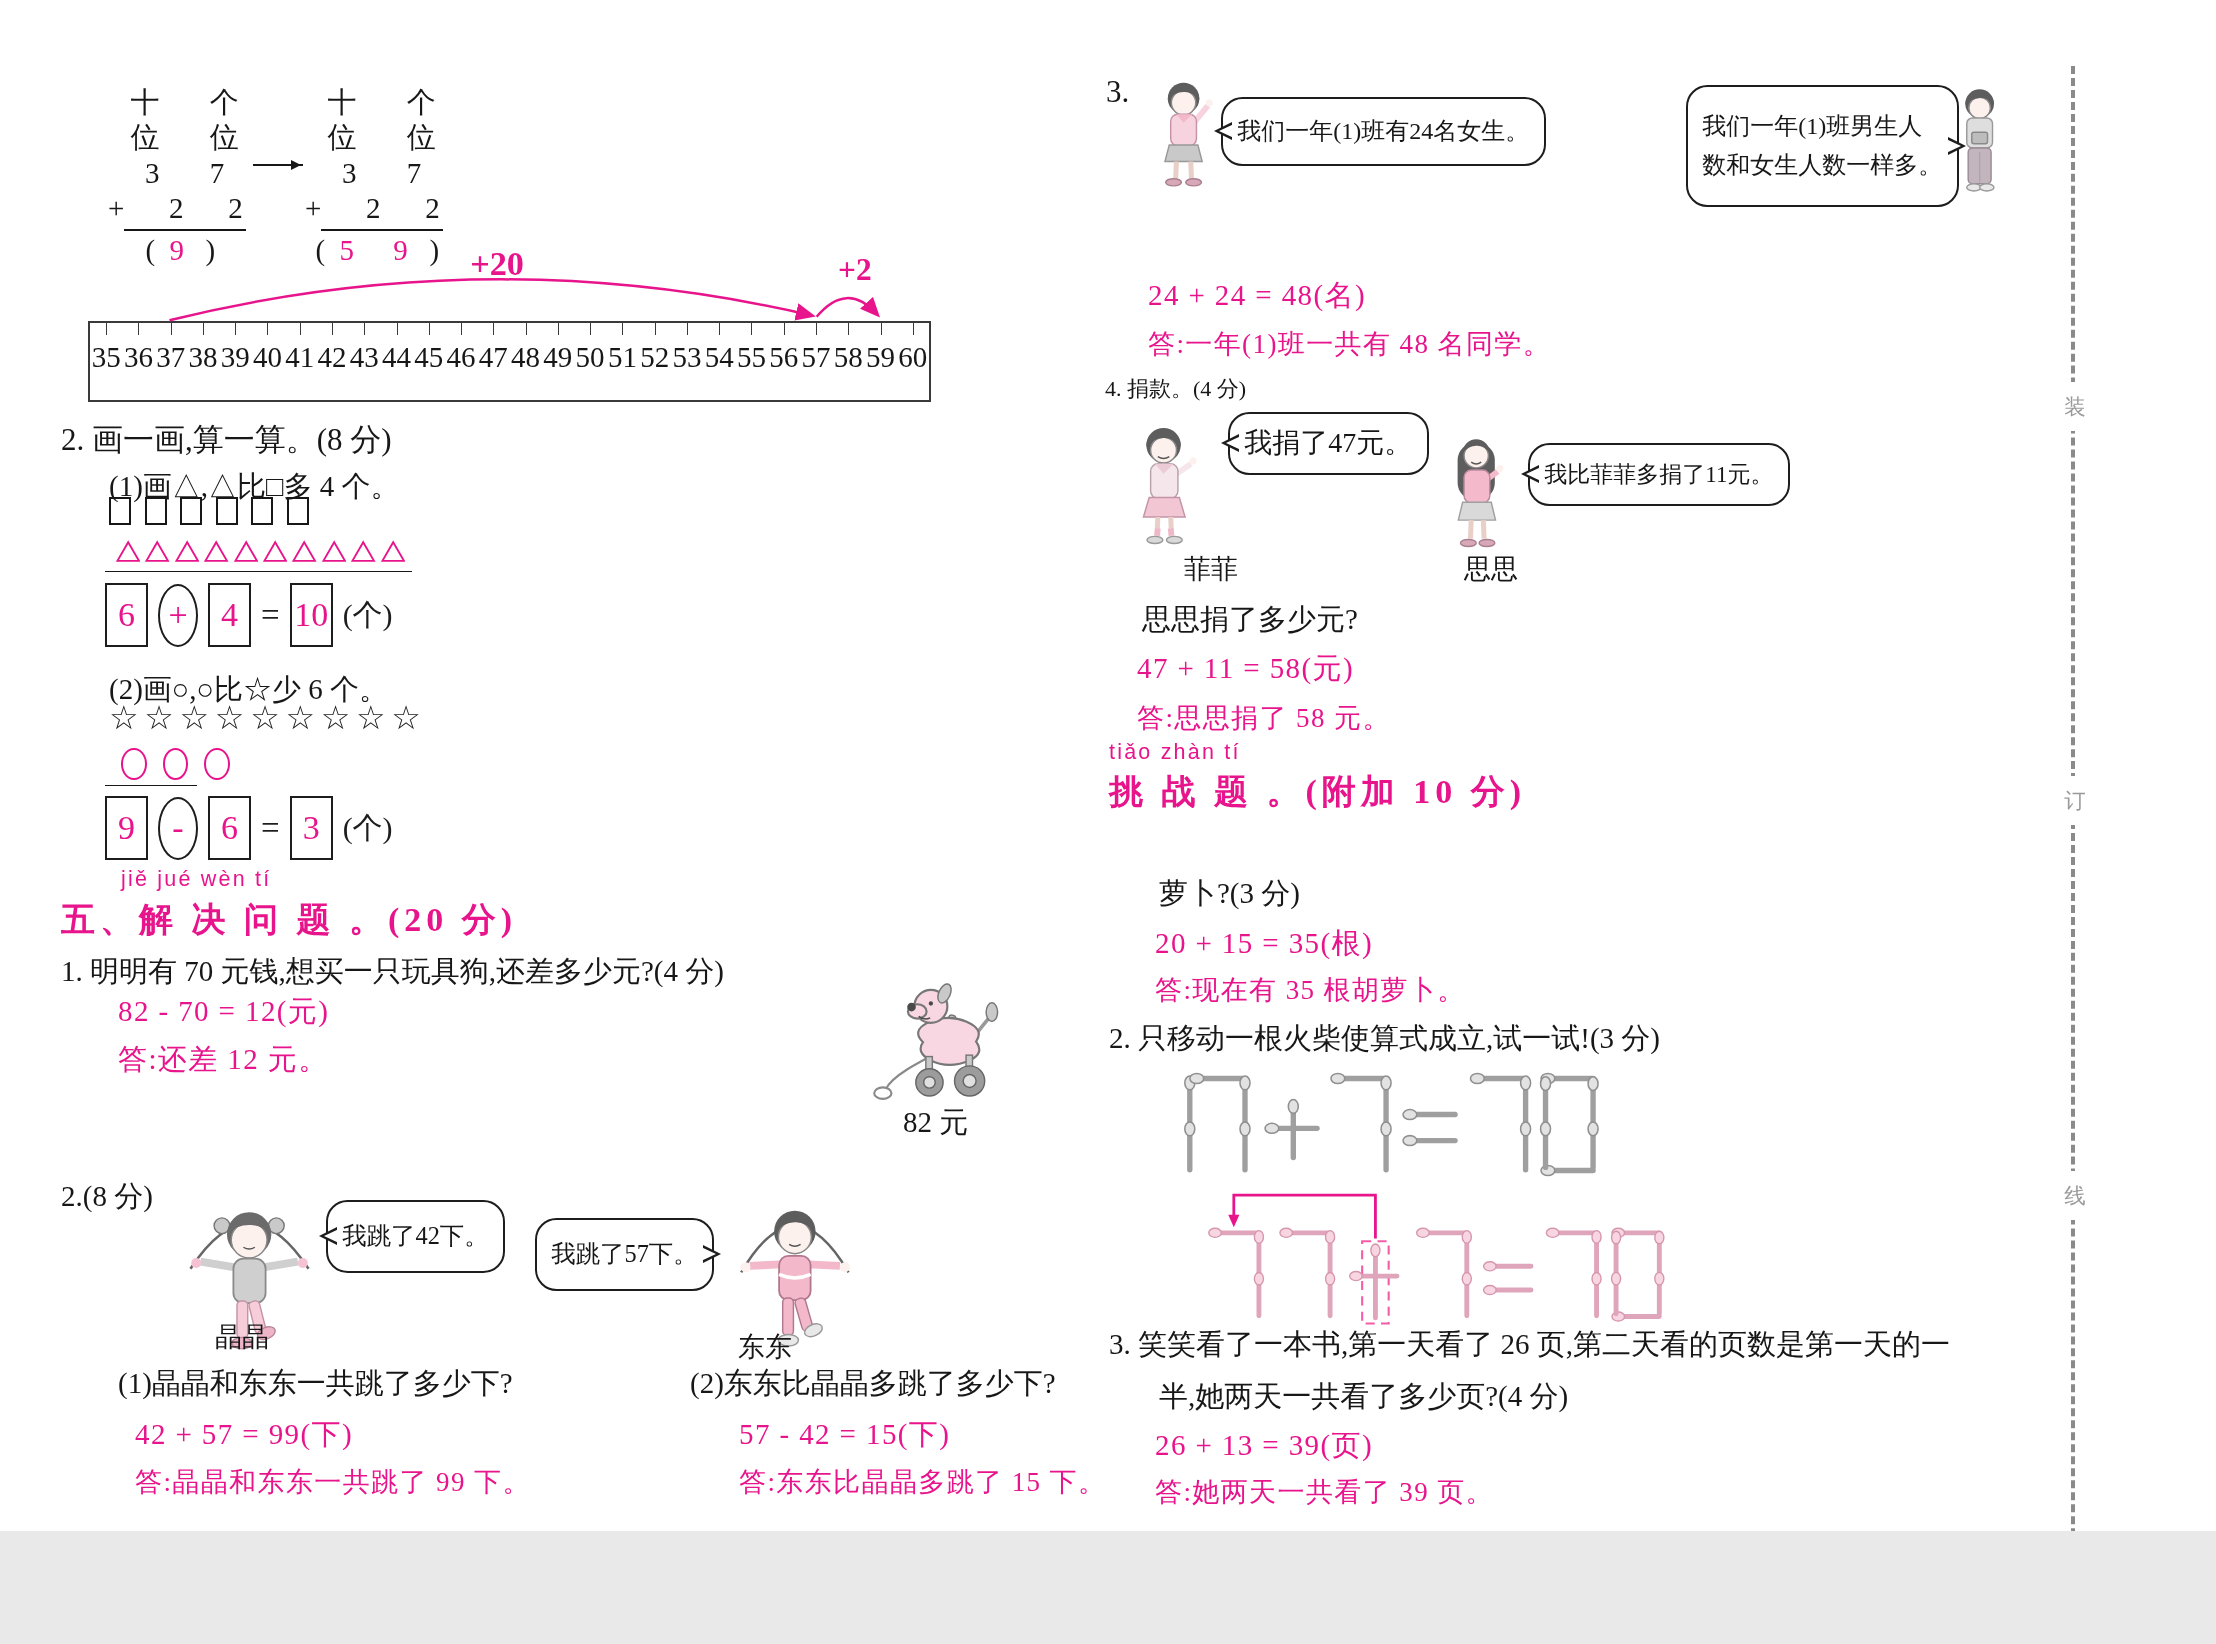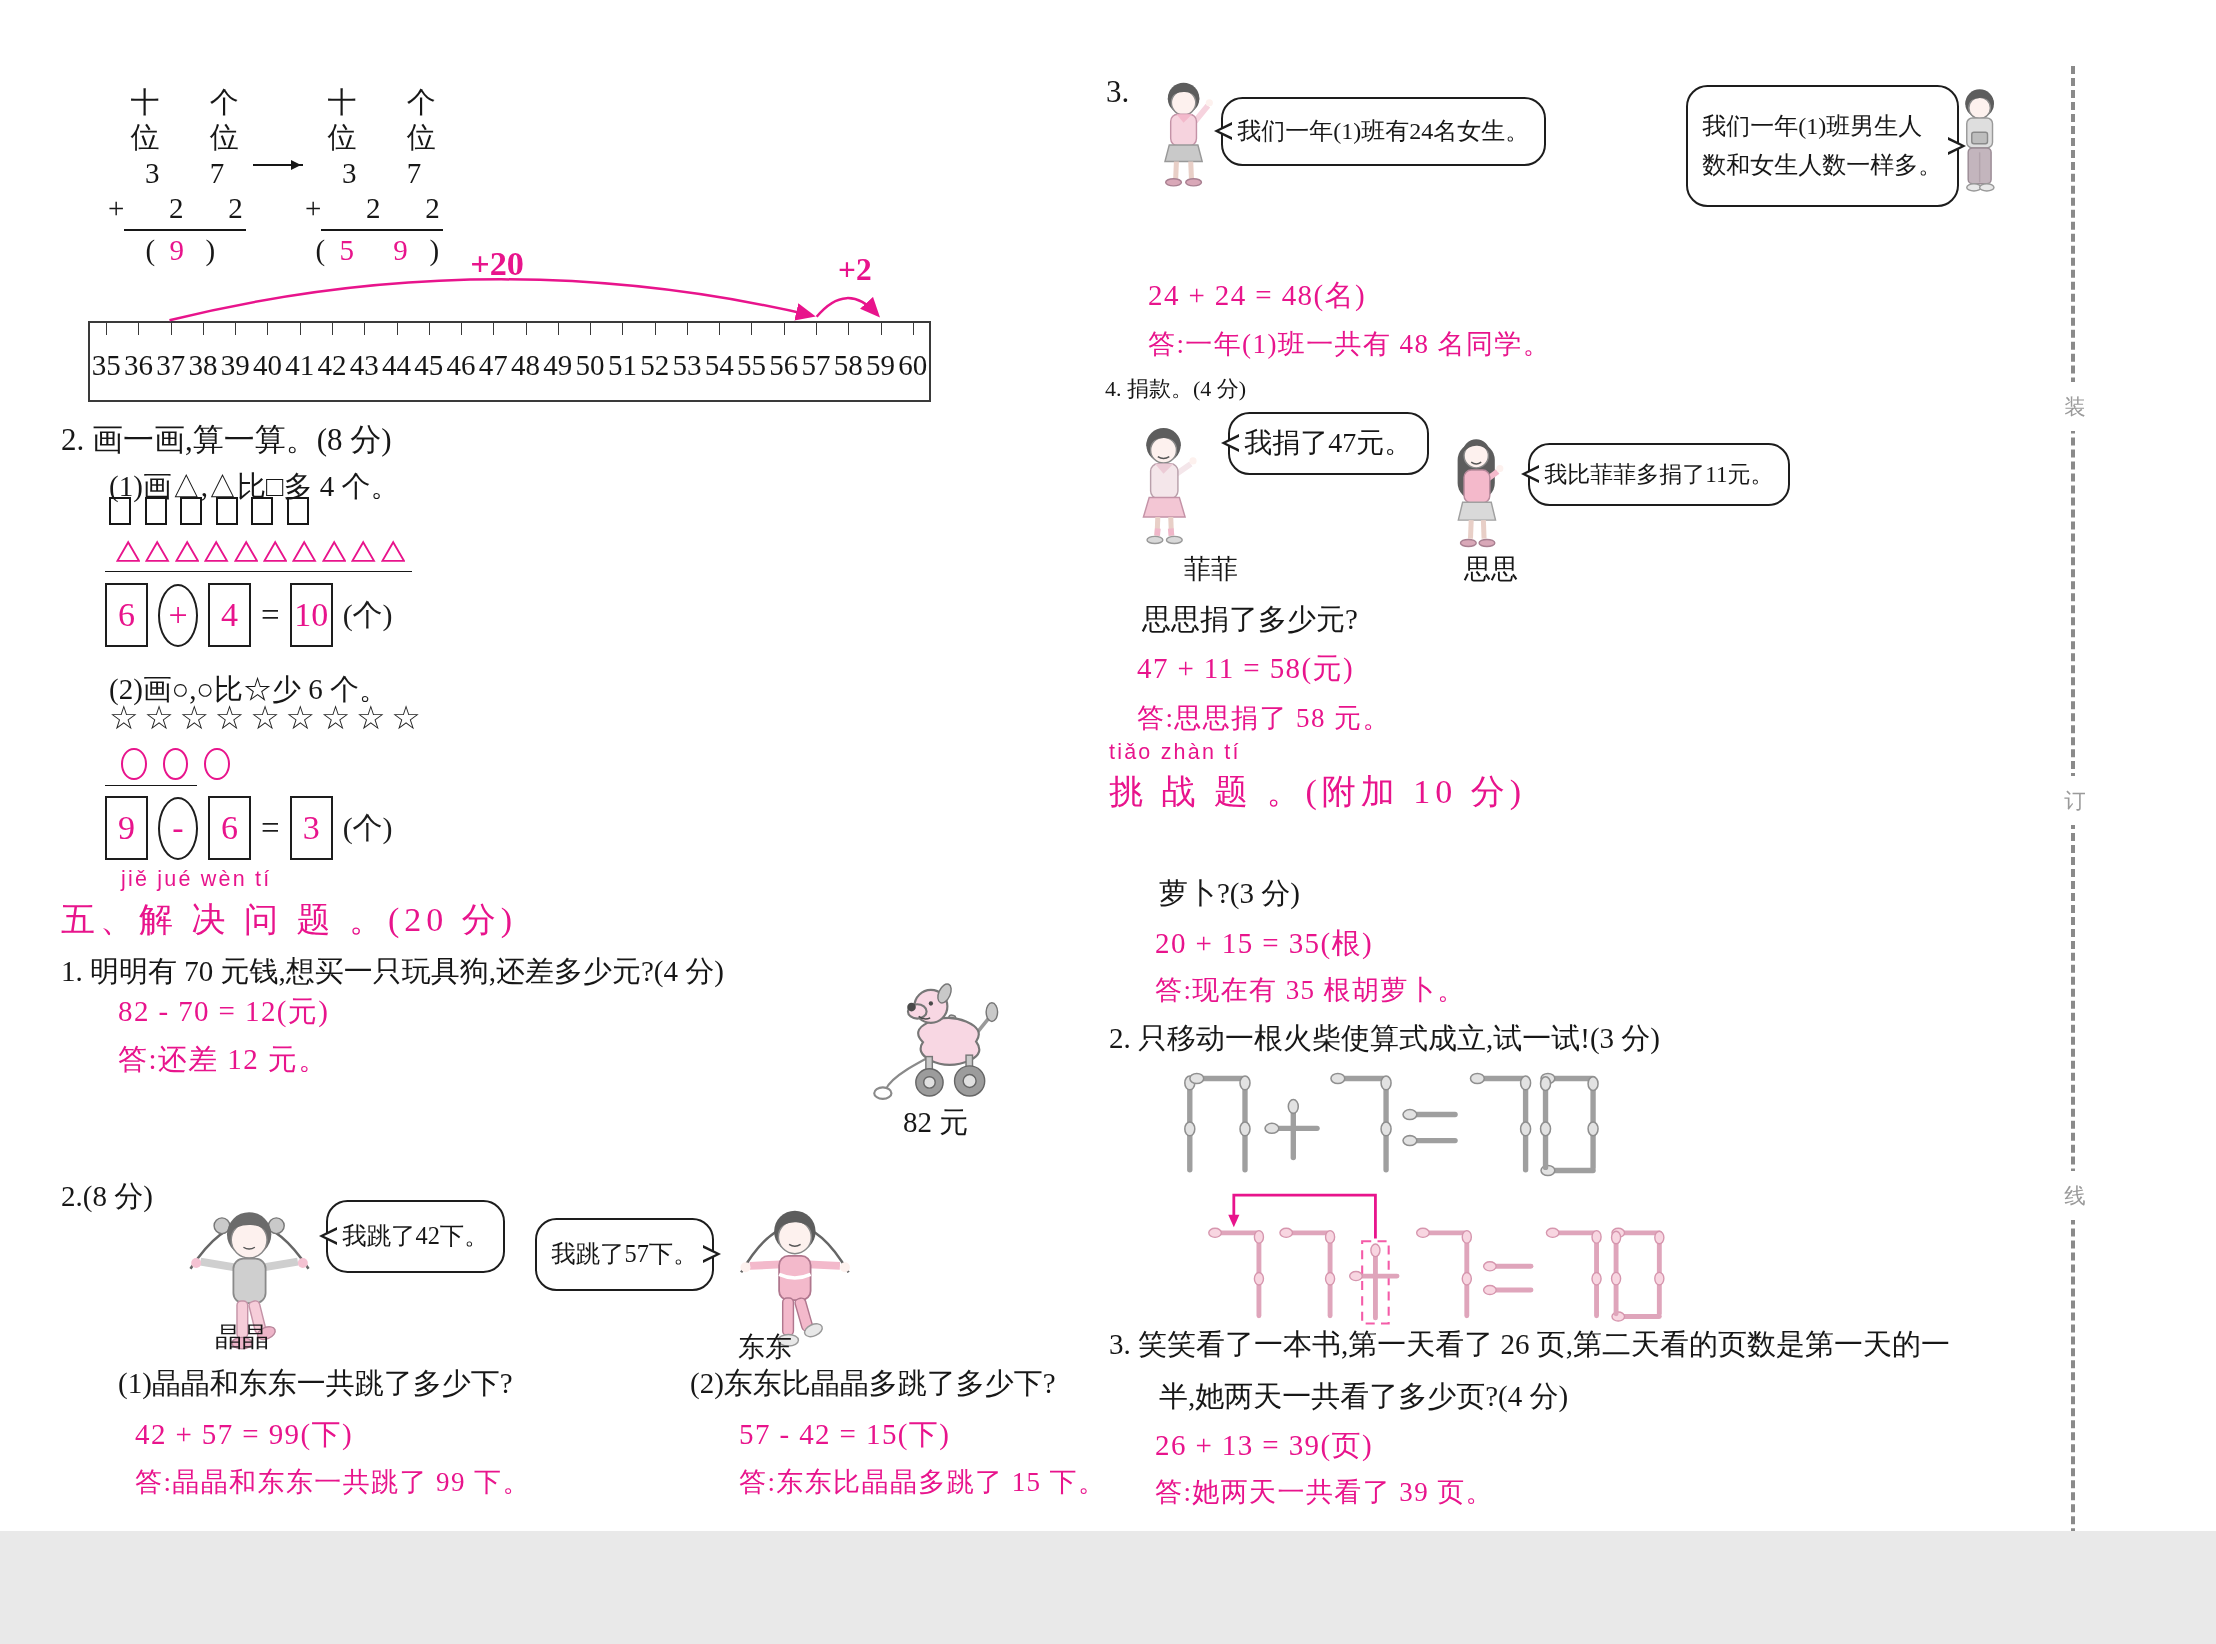--- a/index.html
+++ b/index.html
@@ -1,41 +1,41 @@
 <!DOCTYPE html>
 <html style="font-size:11.5px"><head>
 <meta charset="utf-8">
 <style>
   html,body{margin:0;padding:0;background:#e9e9e9}
   .page{position:relative;width:2216px;height:1531px;background:#ffffff;
         font-family:"Liberation Serif",serif;color:#171717;overflow:hidden}
   .abs{position:absolute}
   .t{font-size:29px;line-height:1.3;white-space:nowrap}
   .work{font-size:29px;color:var(--acc);white-space:nowrap;letter-spacing:1.4px}
-  .sec-title{font-size:34px;font-weight:normal;color:var(--acc);letter-spacing:5px;white-space:nowrap}
+  .sec-title{font-size:34px;font-weight:bold;color:var(--acc);letter-spacing:5px;white-space:nowrap}
   .pinyin{font-family:"Liberation Sans",sans-serif;font-size:21.5px;color:var(--acc);letter-spacing:2.2px;white-space:nowrap}
   .name-label{font-size:27px;white-space:nowrap}
 
   
   .pv{display:flex;flex-direction:column;align-items:center;font-size:29px;line-height:1.22}
   .pv .r{letter-spacing:21.5px;white-space:nowrap;text-indent:21.5px}
   .pv .r2{letter-spacing:18.7px;white-space:nowrap}
   .pv .rule{width:122px;border-top:2.2px solid #171717;margin-top:2.9px}
   .pv .ans{margin-top:1.4px;font-size:29px;letter-spacing:8.6px;white-space:nowrap}
   .pv .ans b{color:var(--acc);font-weight:normal;letter-spacing:16px;margin:0 5.7px}
   .arrow-line{width:50px;border-top:2.2px solid #171717;position:relative}
   .arrow-line::after{content:"";position:absolute;right:-2.9px;top:-6.5px;
       border:5.7px solid transparent;border-left:10px solid #171717}
 
   
   .nl-box{border:2.2px solid #3a3a3a;display:flex;flex-direction:column}
   .nl-ticks{display:flex;height:13px}
   .nl-tick{flex:1;position:relative}
   .nl-tick::after{content:"";position:absolute;left:50%;top:0;height:12.2px;border-left:1.4px solid #3a3a3a}
-  .nl-nums{display:flex;margin-top:13px}
+  .nl-nums{display:flex;margin-top:5px}
   .nl-num{flex:1;text-align:center;font-size:29px}
 
   
   .shape-row{display:flex;align-items:flex-end}
   .sq{width:18px;height:24px;border:2.2px solid #171717;margin-right:13.6px}
   .tri{margin-right:5px}
   .star{font-size:33px;color:#222;margin-right:5.7px;line-height:1}
   .circ{width:21.5px;height:28px;border:2.2px solid var(--acc);border-radius:50%;margin-right:16px}
   .draw-line{border-top:1.4px solid #171717}
 

